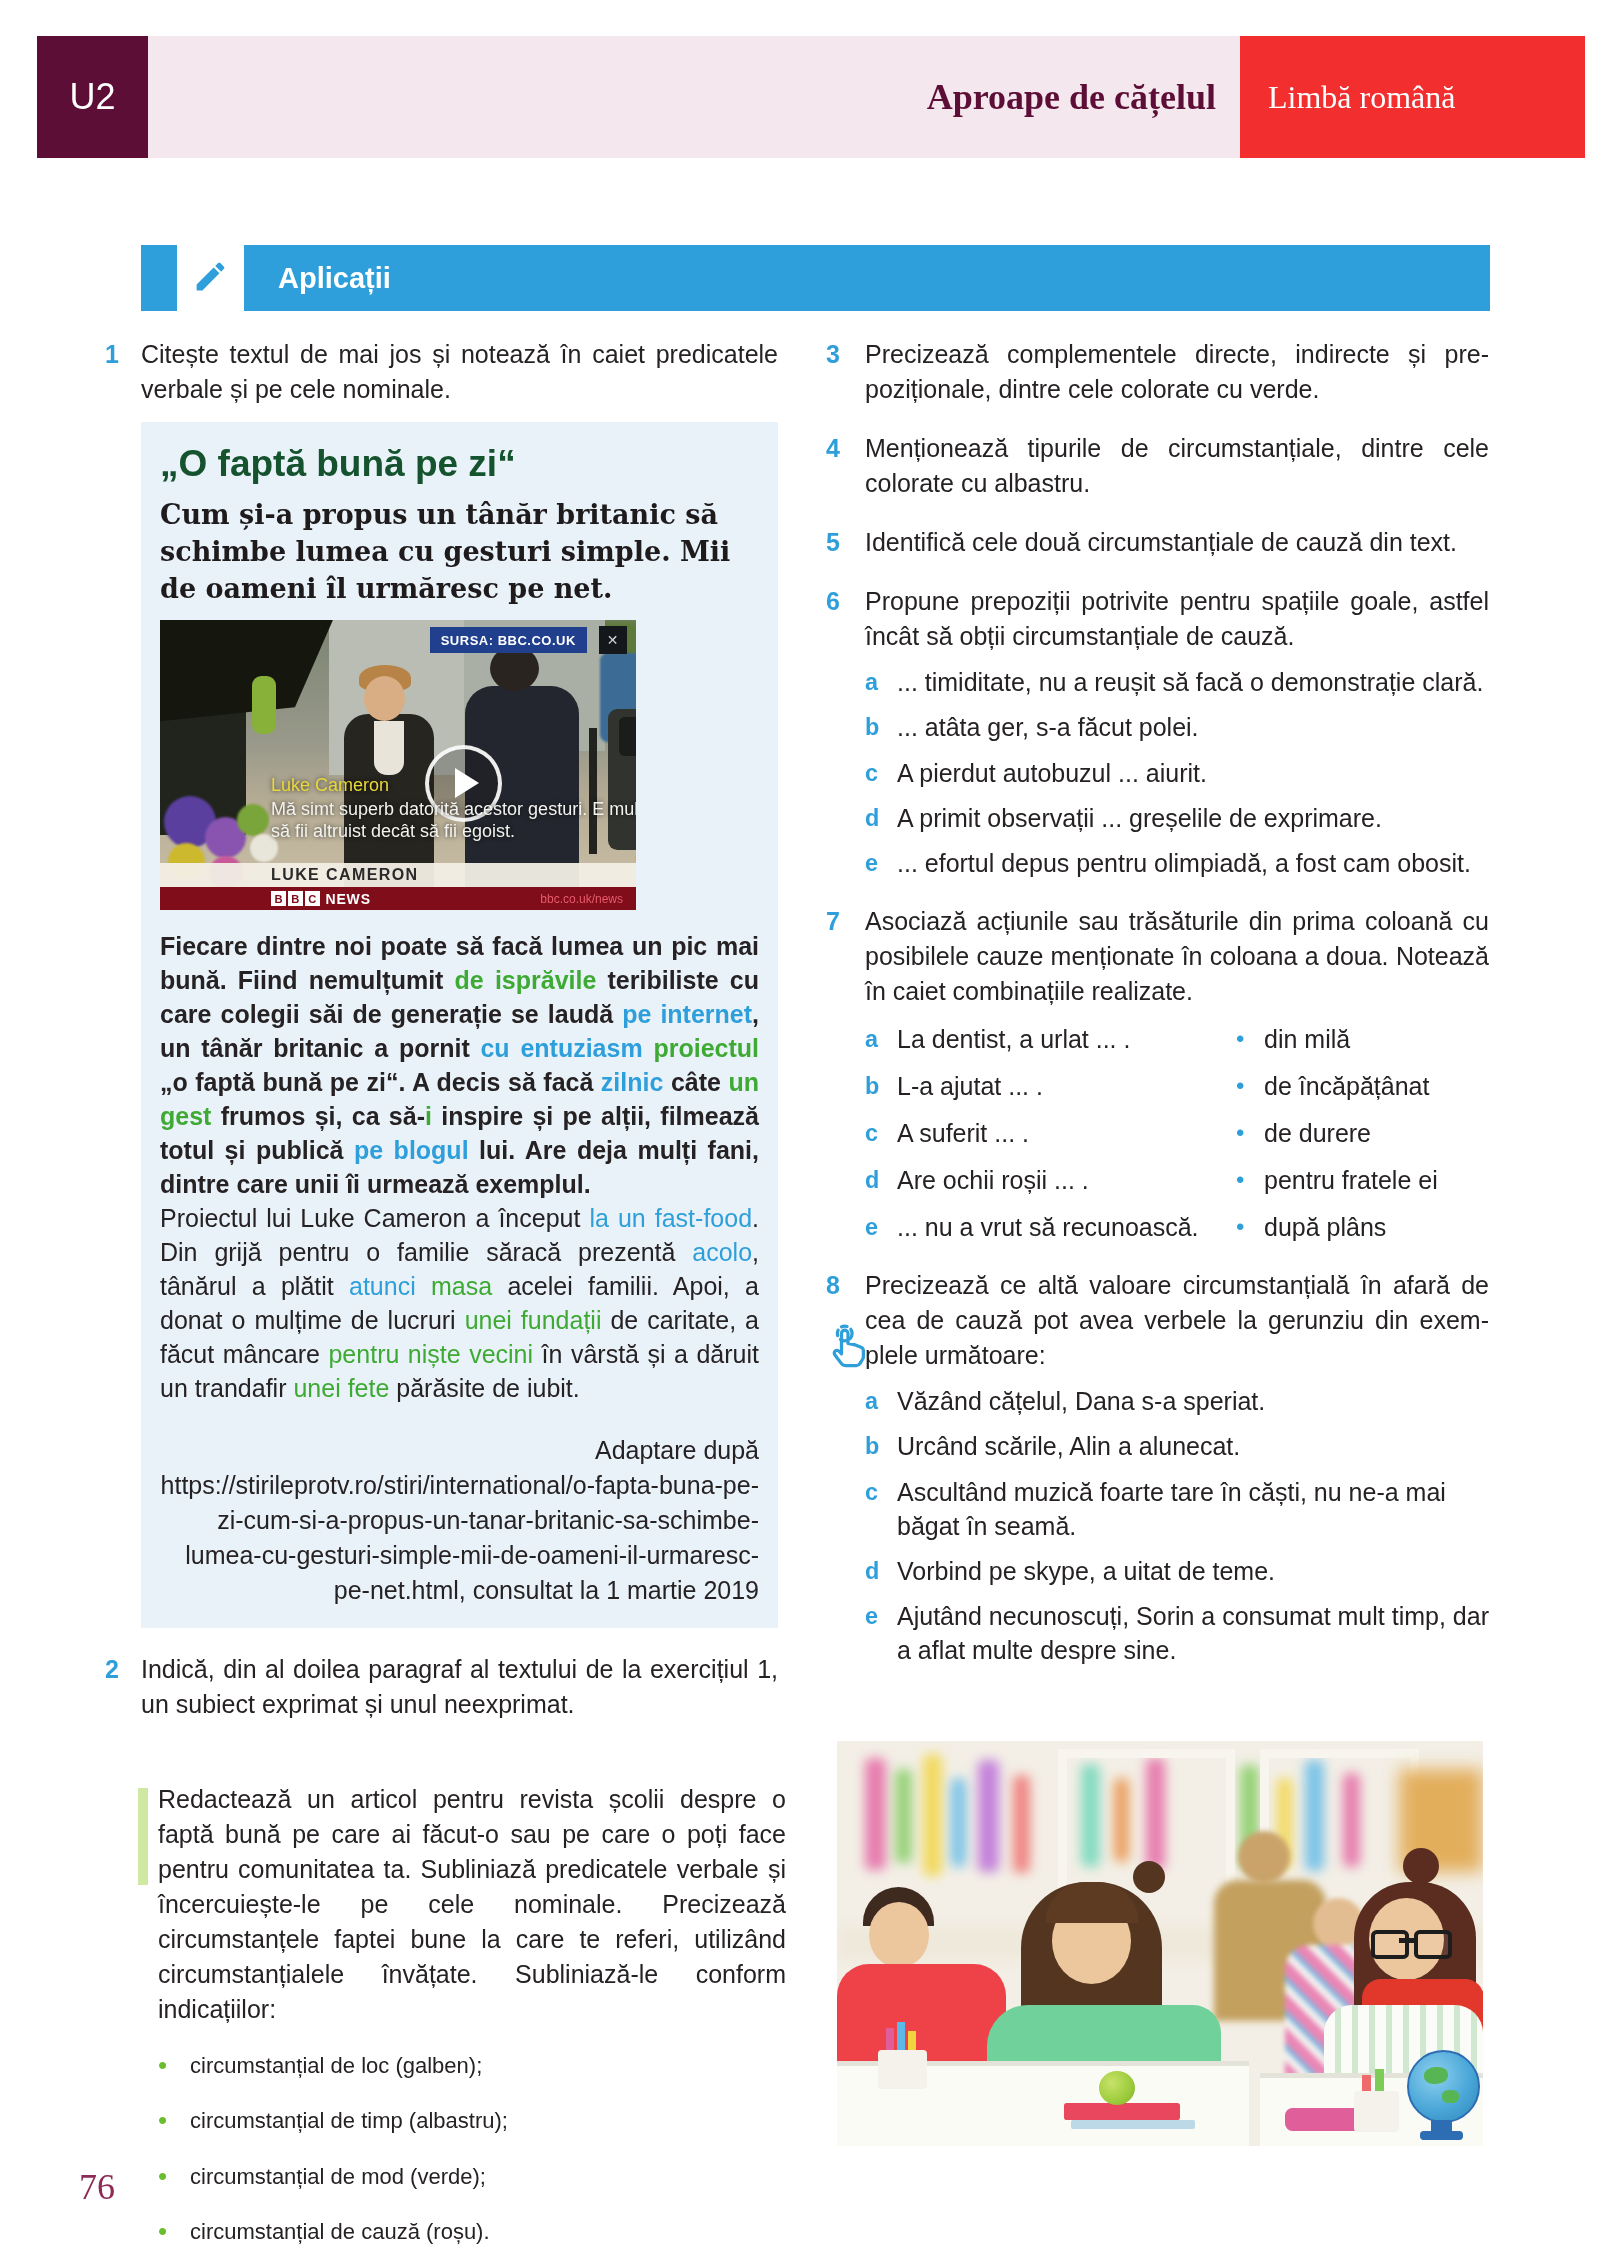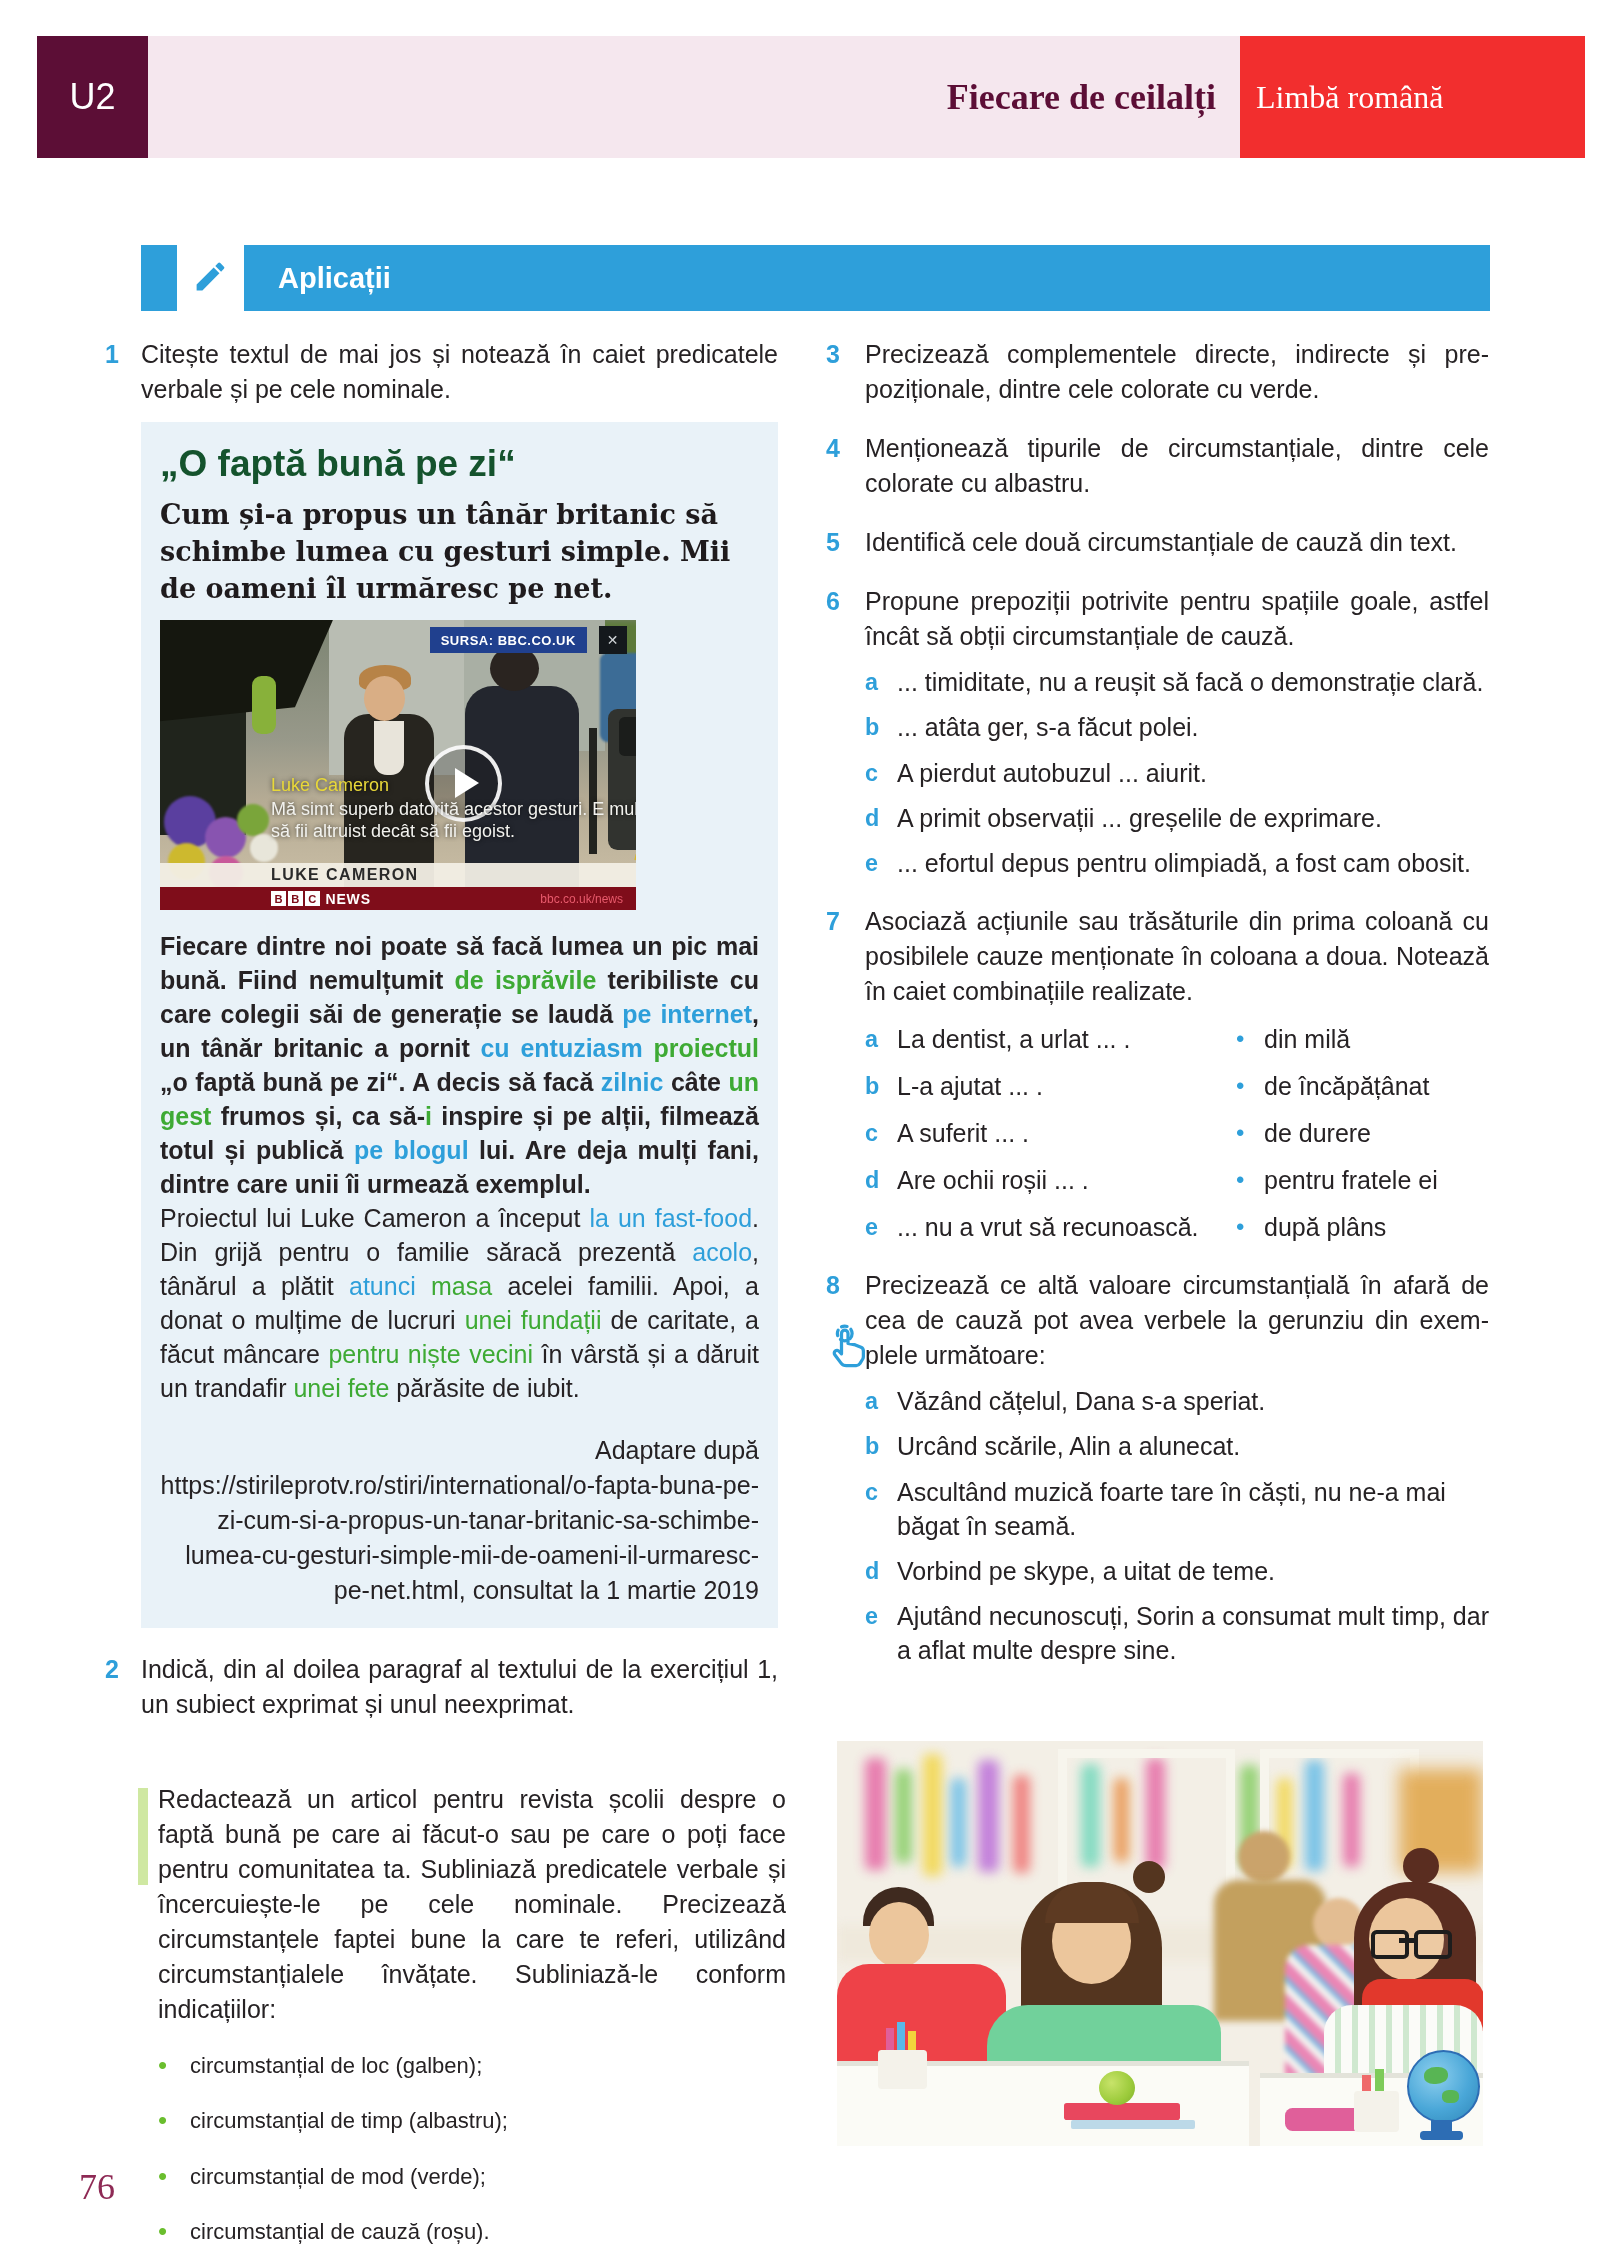--- a/index.html
+++ b/index.html
@@ -6,21 +6,21 @@
   .page{position:relative;width:1623px;height:2265px;background:#fff;overflow:hidden;
         font-family:"Liberation Sans",sans-serif;color:#262224;}
   .abs{position:absolute;}
 
   
   .header-band{position:absolute;top:36px;left:37px;width:1548px;height:122px;display:flex;}
   .unit-box{width:111px;background:#5c0e36;color:#fff;display:flex;align-items:center;justify-content:center;
             font-size:36px;font-weight:300;}
   .band-mid{flex:1;background:#f5e7ee;display:flex;align-items:center;justify-content:flex-end;padding-right:24px;}
   .band-title{font-family:"Liberation Serif",serif;font-weight:700;font-size:36px;color:#5c0e36;}
-  .subject-box{width:345px;background:#f22e2e;display:flex;align-items:center;padding-left:16px;box-sizing:border-box;}
+  .subject-box{width:345px;background:#f22e2e;display:flex;align-items:center;padding-left:28px;box-sizing:border-box;}
   .subject-label{font-family:"Liberation Serif",serif;font-size:32px;color:#fff;font-weight:400;}
 
   
   .banner{position:absolute;left:141px;width:1349px;height:66px;display:flex;}
   .banner .seg{width:36px;height:100%;}
   .banner .icon-box{width:67px;height:100%;background:#fff;display:flex;align-items:center;justify-content:center;}
   .banner .rest{flex:1;display:flex;align-items:center;padding-left:34px;}
   .banner-apl{top:245px;}
   .banner-apl .seg,.banner-apl .rest{background:#2e9fda;}
   .banner-apl .label{color:#fff;font-weight:700;font-size:29px;}
@@ -125,21 +125,21 @@
 </head>
 <body>
 
 <div class="page">
 
   <div class="header-band">
     <div class="unit-box">
       <span>U2</span>
     </div>
     <div class="band-mid">
-      <span class="band-title">Fiecare de ceilalți</span>
+      <span class="band-title">Aproape de cățelul</span>
     </div>
     <div class="subject-box">
       <span class="subject-label">Limbă română</span>
     </div>
   </div>
 
   <div class="banner banner-apl">
     <div class="seg"></div>
     <div class="icon-box">
       <span>

